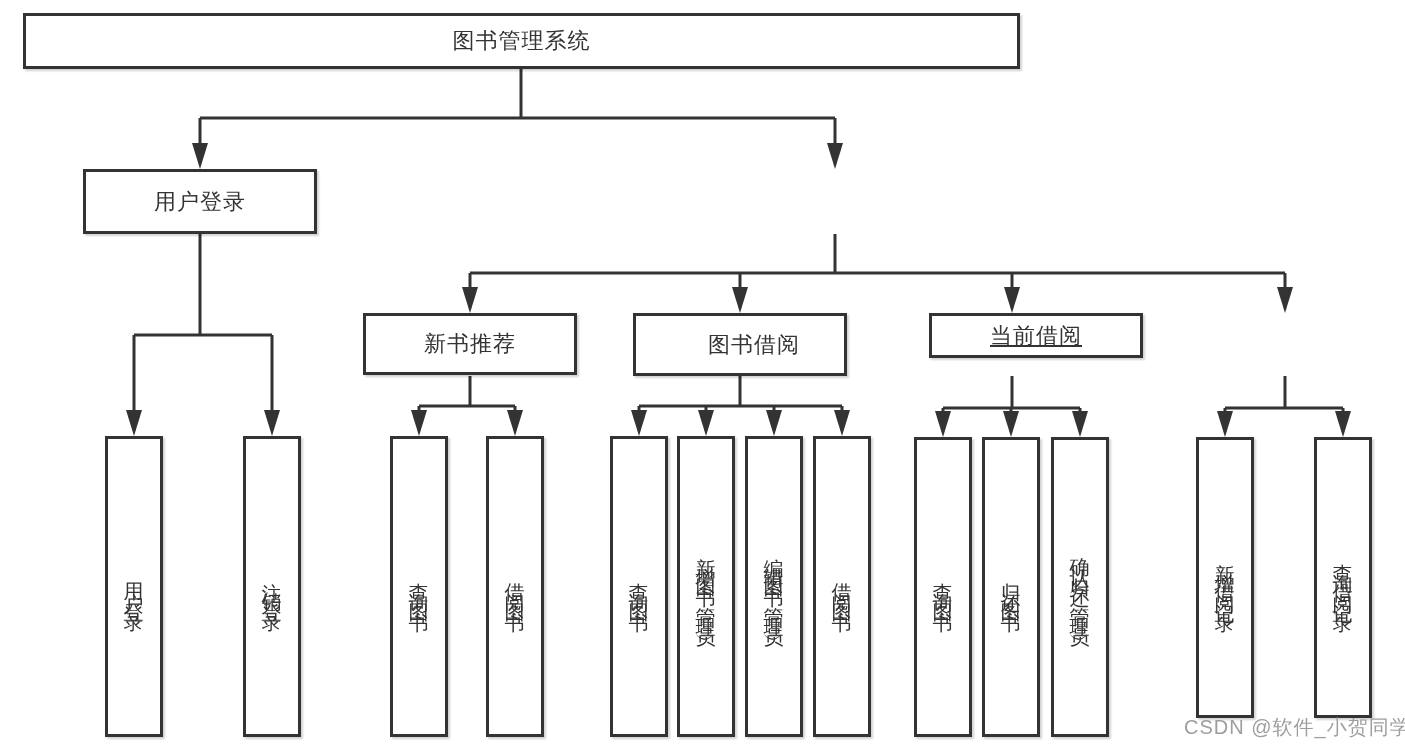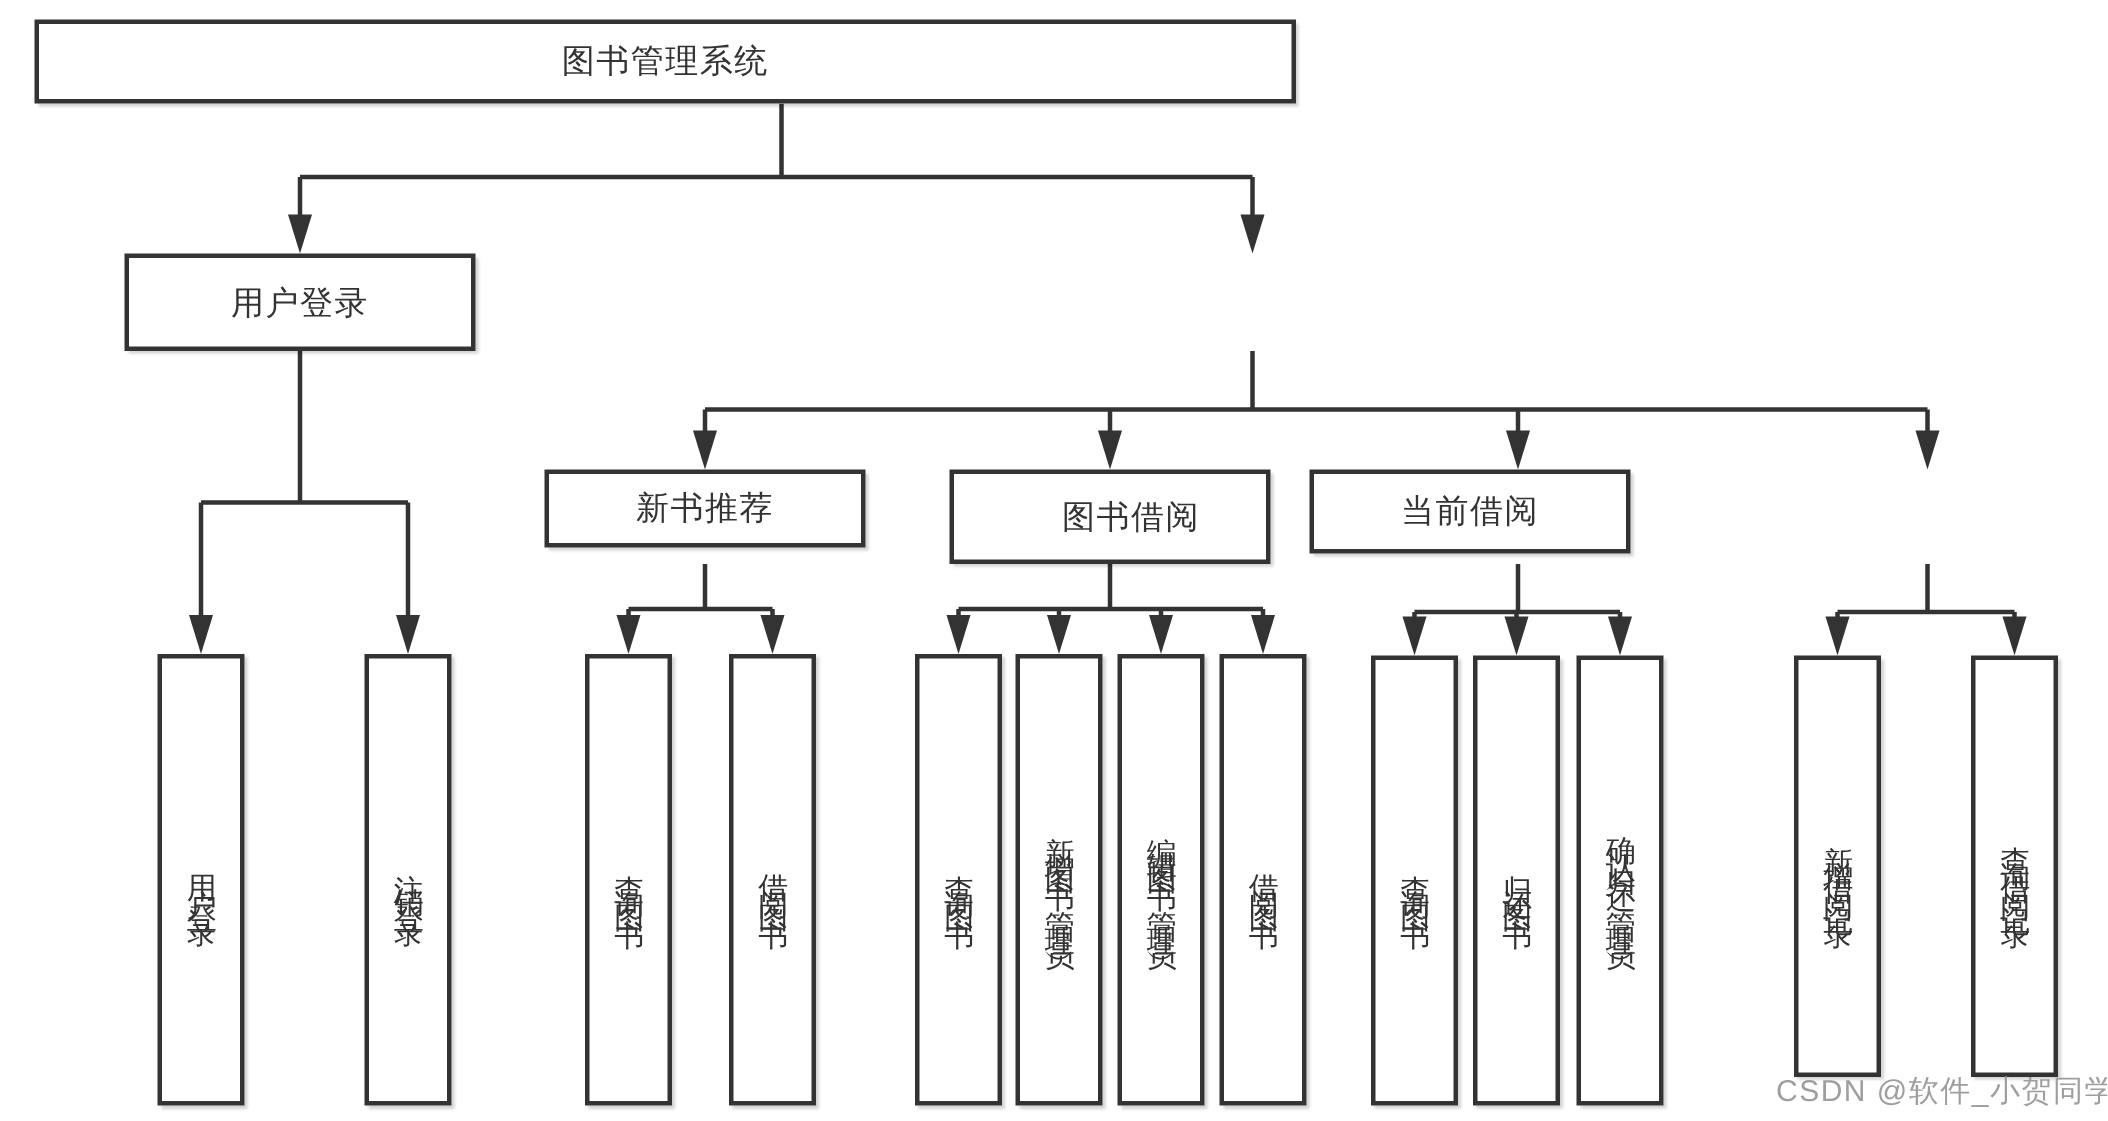--- a/index.html
+++ b/index.html
@@ -113,35 +113,35 @@
       <path d="M766 410 L782 410 L774 436 Z"></path>
       <path d="M834 410 L850 410 L842 436 Z"></path>
       <path d="M935 411 L951 411 L943 437 Z"></path>
       <path d="M1003 411 L1019 411 L1011 437 Z"></path>
       <path d="M1072 411 L1088 411 L1080 437 Z"></path>
       <path d="M1217 411 L1233 411 L1225 437 Z"></path>
       <path d="M1335 411 L1351 411 L1343 437 Z"></path>
     </g>
   </svg>
 
-  <div class="node h-node" style="left:23px; top:13px; width:841px; height:56px;">
+  <div class="node h-node" style="left:23px; top:13px; width:997px; height:56px;">
     <span>图书管理系统</span>
   </div>
 
   <div class="node h-node" style="left:83px; top:169px; width:234px; height:65px;">
     <span>用户登录</span>
   </div>
 
-  <div class="node h-node" style="left:363px; top:313px; width:214px; height:52px;">
+  <div class="node h-node" style="left:363px; top:313px; width:214px; height:62px;">
     <span>新书推荐</span>
   </div>
   <div class="node h-node" style="left:633px; top:313px; width:214px; height:63px;padding-left:28px;">
     <span>图书借阅</span>
   </div>
-  <div class="node h-node" style="left:873px; top:313px; width:214px; height:56px;">
+  <div class="node h-node" style="left:929px; top:313px; width:214px; height:45px;text-decoration:underline;">
     <span>当前借阅</span>
   </div>
 
   <div class="node v-node" style="left:105px; top:436px; width:58px; height:301px;">
     <span>用户登录</span>
   </div>
   <div class="node v-node" style="left:243px; top:436px; width:58px; height:301px;">
     <span>注销登录</span>
   </div>
   <div class="node v-node" style="left:390px; top:436px; width:58px; height:301px;">

